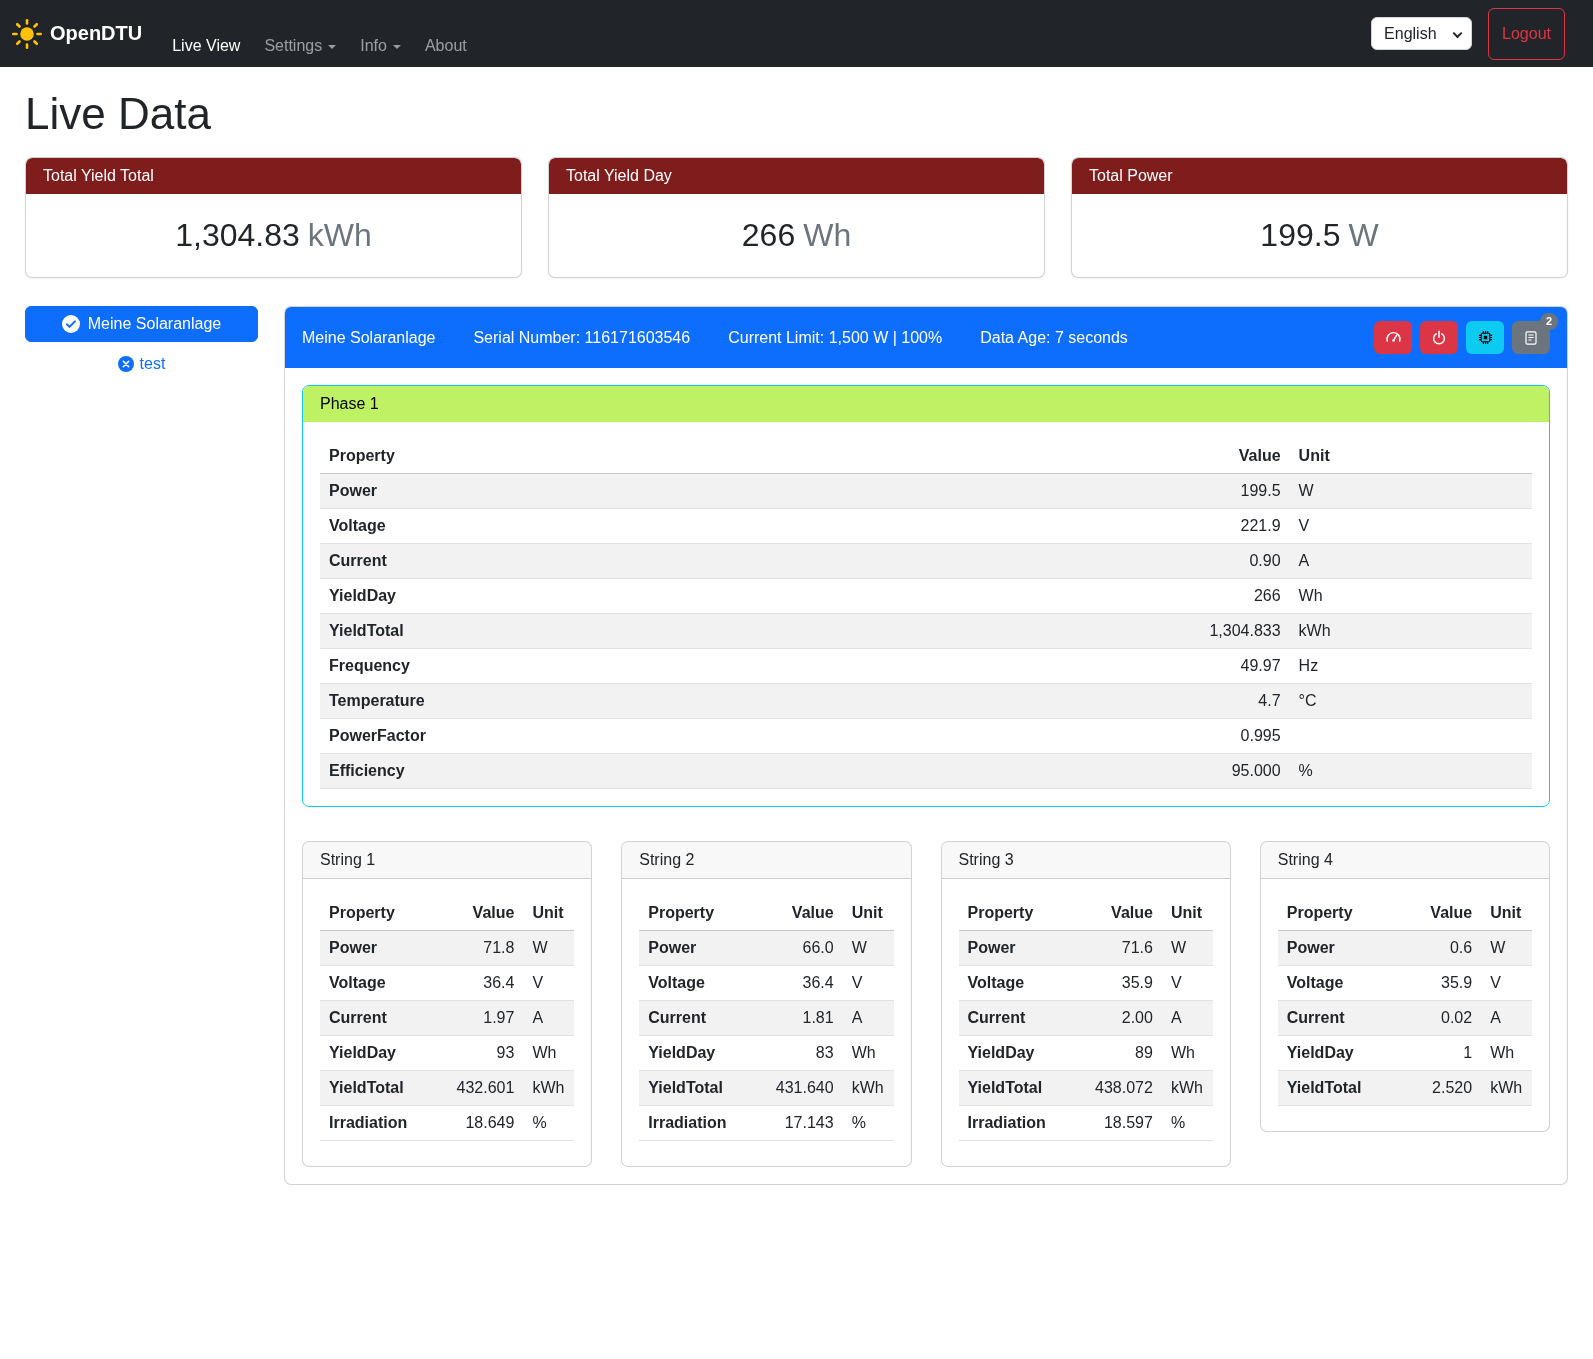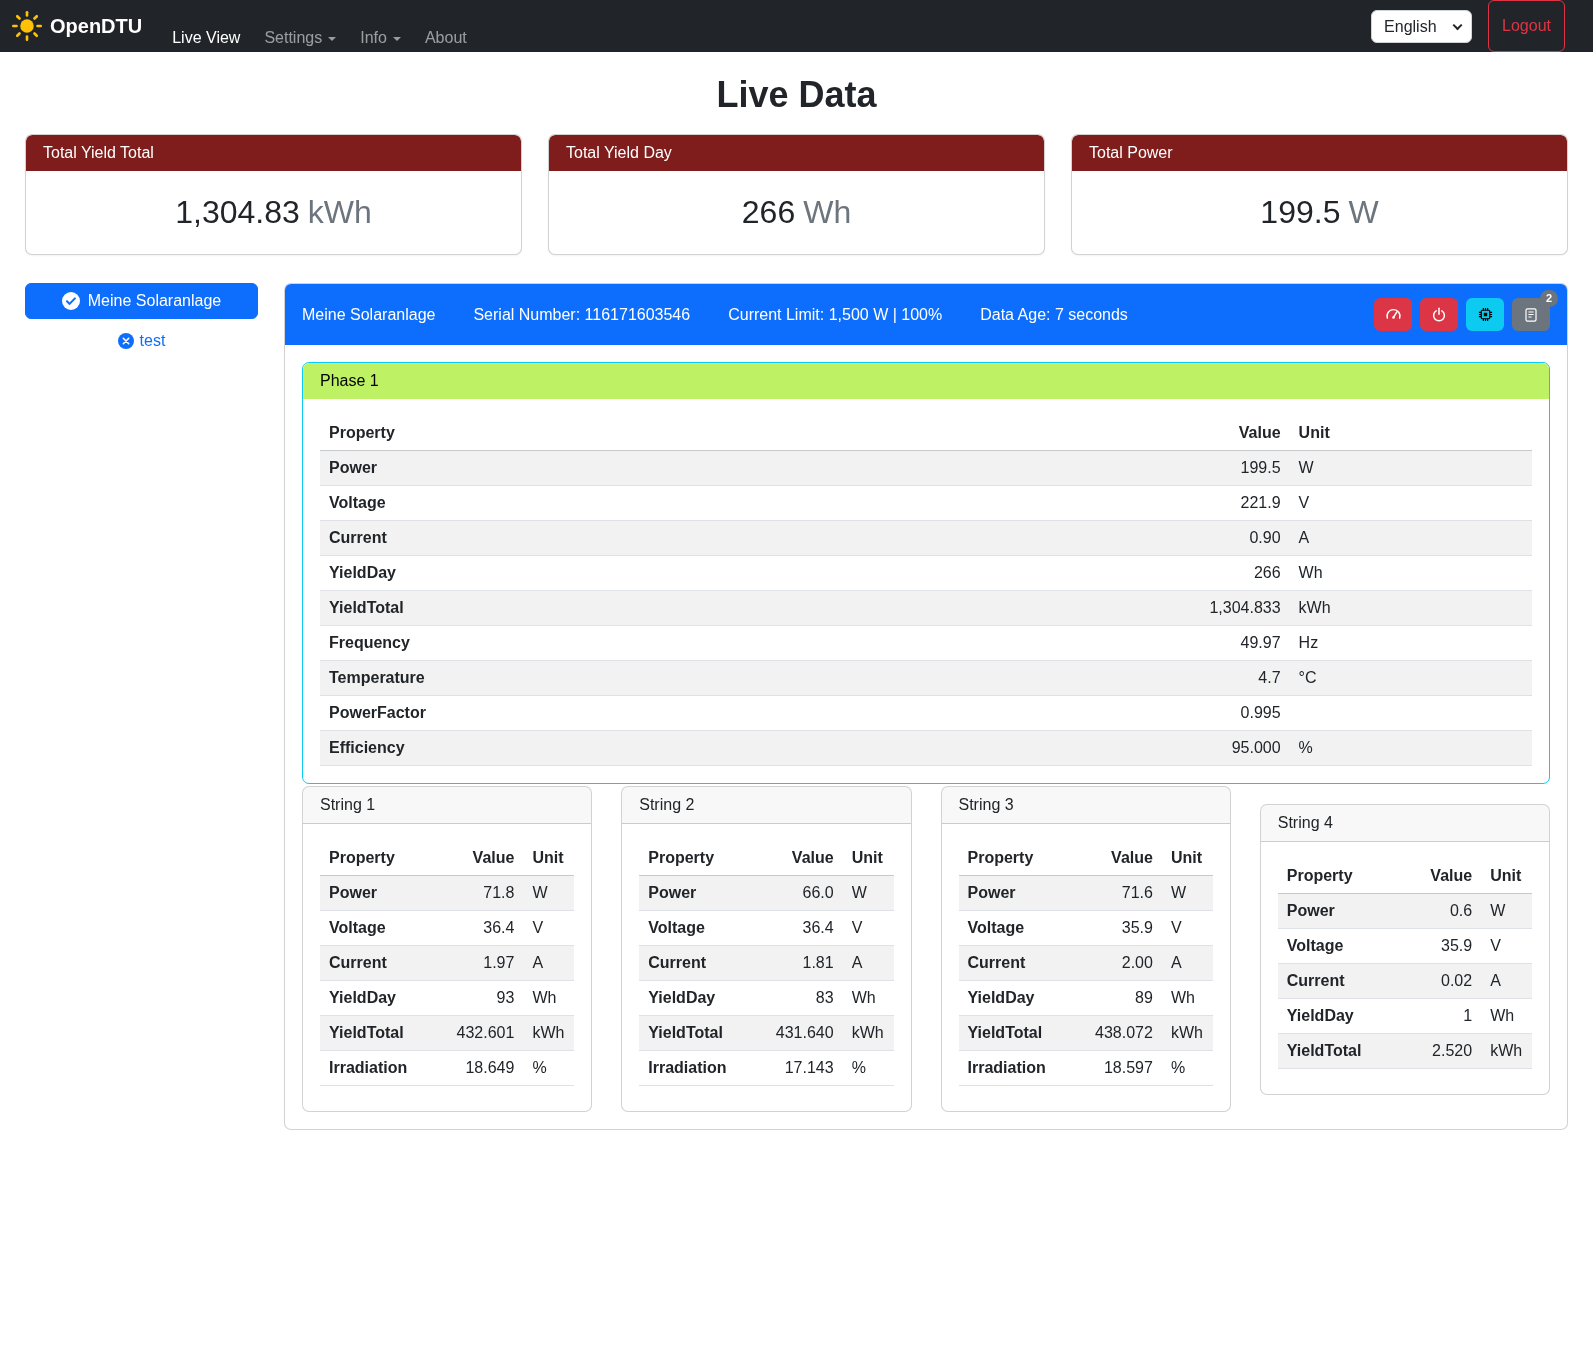--- a/index.html
+++ b/index.html
@@ -7,21 +7,21 @@
   body {
     font-family: "Liberation Sans", sans-serif;
     color: #212529;
     font-size: 16px;
     width: 1593px;
   }
 
   
   .navbar {
     background: #212529;
-    height: 52px;
+    height: 67px;
     display: flex;
     align-items: center;
     padding: 0 28px 0 12px;
     gap: 8px;
   }
   .brand {
     display: flex; align-items: center; gap: 8px;
     color: #fff; font-size: 20px; font-weight: 700;
     margin-right: 14px; cursor: pointer;
   }
@@ -59,21 +59,21 @@
     pointer-events: none;
   }
   .logout-btn {
     background: transparent; color: #dc3545;
     border: 1px solid #dc3545; border-radius: 6px;
     padding: 16px 13px; font-size: 16px; font-family: inherit; cursor: pointer;
   }
 
   
   .container { padding: 8px 25px 24px 25px; }
-  h1.page-title { font-size: 36px; font-weight: 700; margin: 14px 0 18px 0; text-align: center; }
+  h1.page-title { font-size: 44px; font-weight: 400; margin: 14px 0 18px 0; }
 
   
   .summary-row { display: flex; gap: 26px; margin-bottom: 28px; }
   .summary-card {
     flex: 1;
     border: 1px solid rgba(0,0,0,.175);
     border-radius: 7px;
     background: #fff;
     overflow: hidden;
     box-shadow: 0 1px 2px rgba(0,0,0,.05);
@@ -157,21 +157,21 @@
     text-align: left;
     vertical-align: middle;
   }
   .data-table thead th { font-weight: 700; border-bottom-color: #c6cacd; }
   .data-table tbody tr:nth-child(odd) { background: rgba(0,0,0,.05); }
   .data-table td.prop { font-weight: 700; white-space: nowrap; }
   .data-table th.val, .data-table td.val { text-align: right; }
   .data-table th.unit, .data-table td.unit { width: 20%; }
 
   
-  .strings-row { display: flex; gap: 29px; margin-top: 2px; align-items: center; }
+  .strings-row { display: flex; gap: 29px; margin-top: 34px; align-items: flex-start; }
   .string-card {
     flex: 1;
     border: 1px solid rgba(0,0,0,.175);
     border-radius: 7px;
     background: #fff;
   }
   .string-header {
     background: rgba(33,37,41,.03);
     padding: 9px 17px;
     border-bottom: 1px solid rgba(0,0,0,.175);

